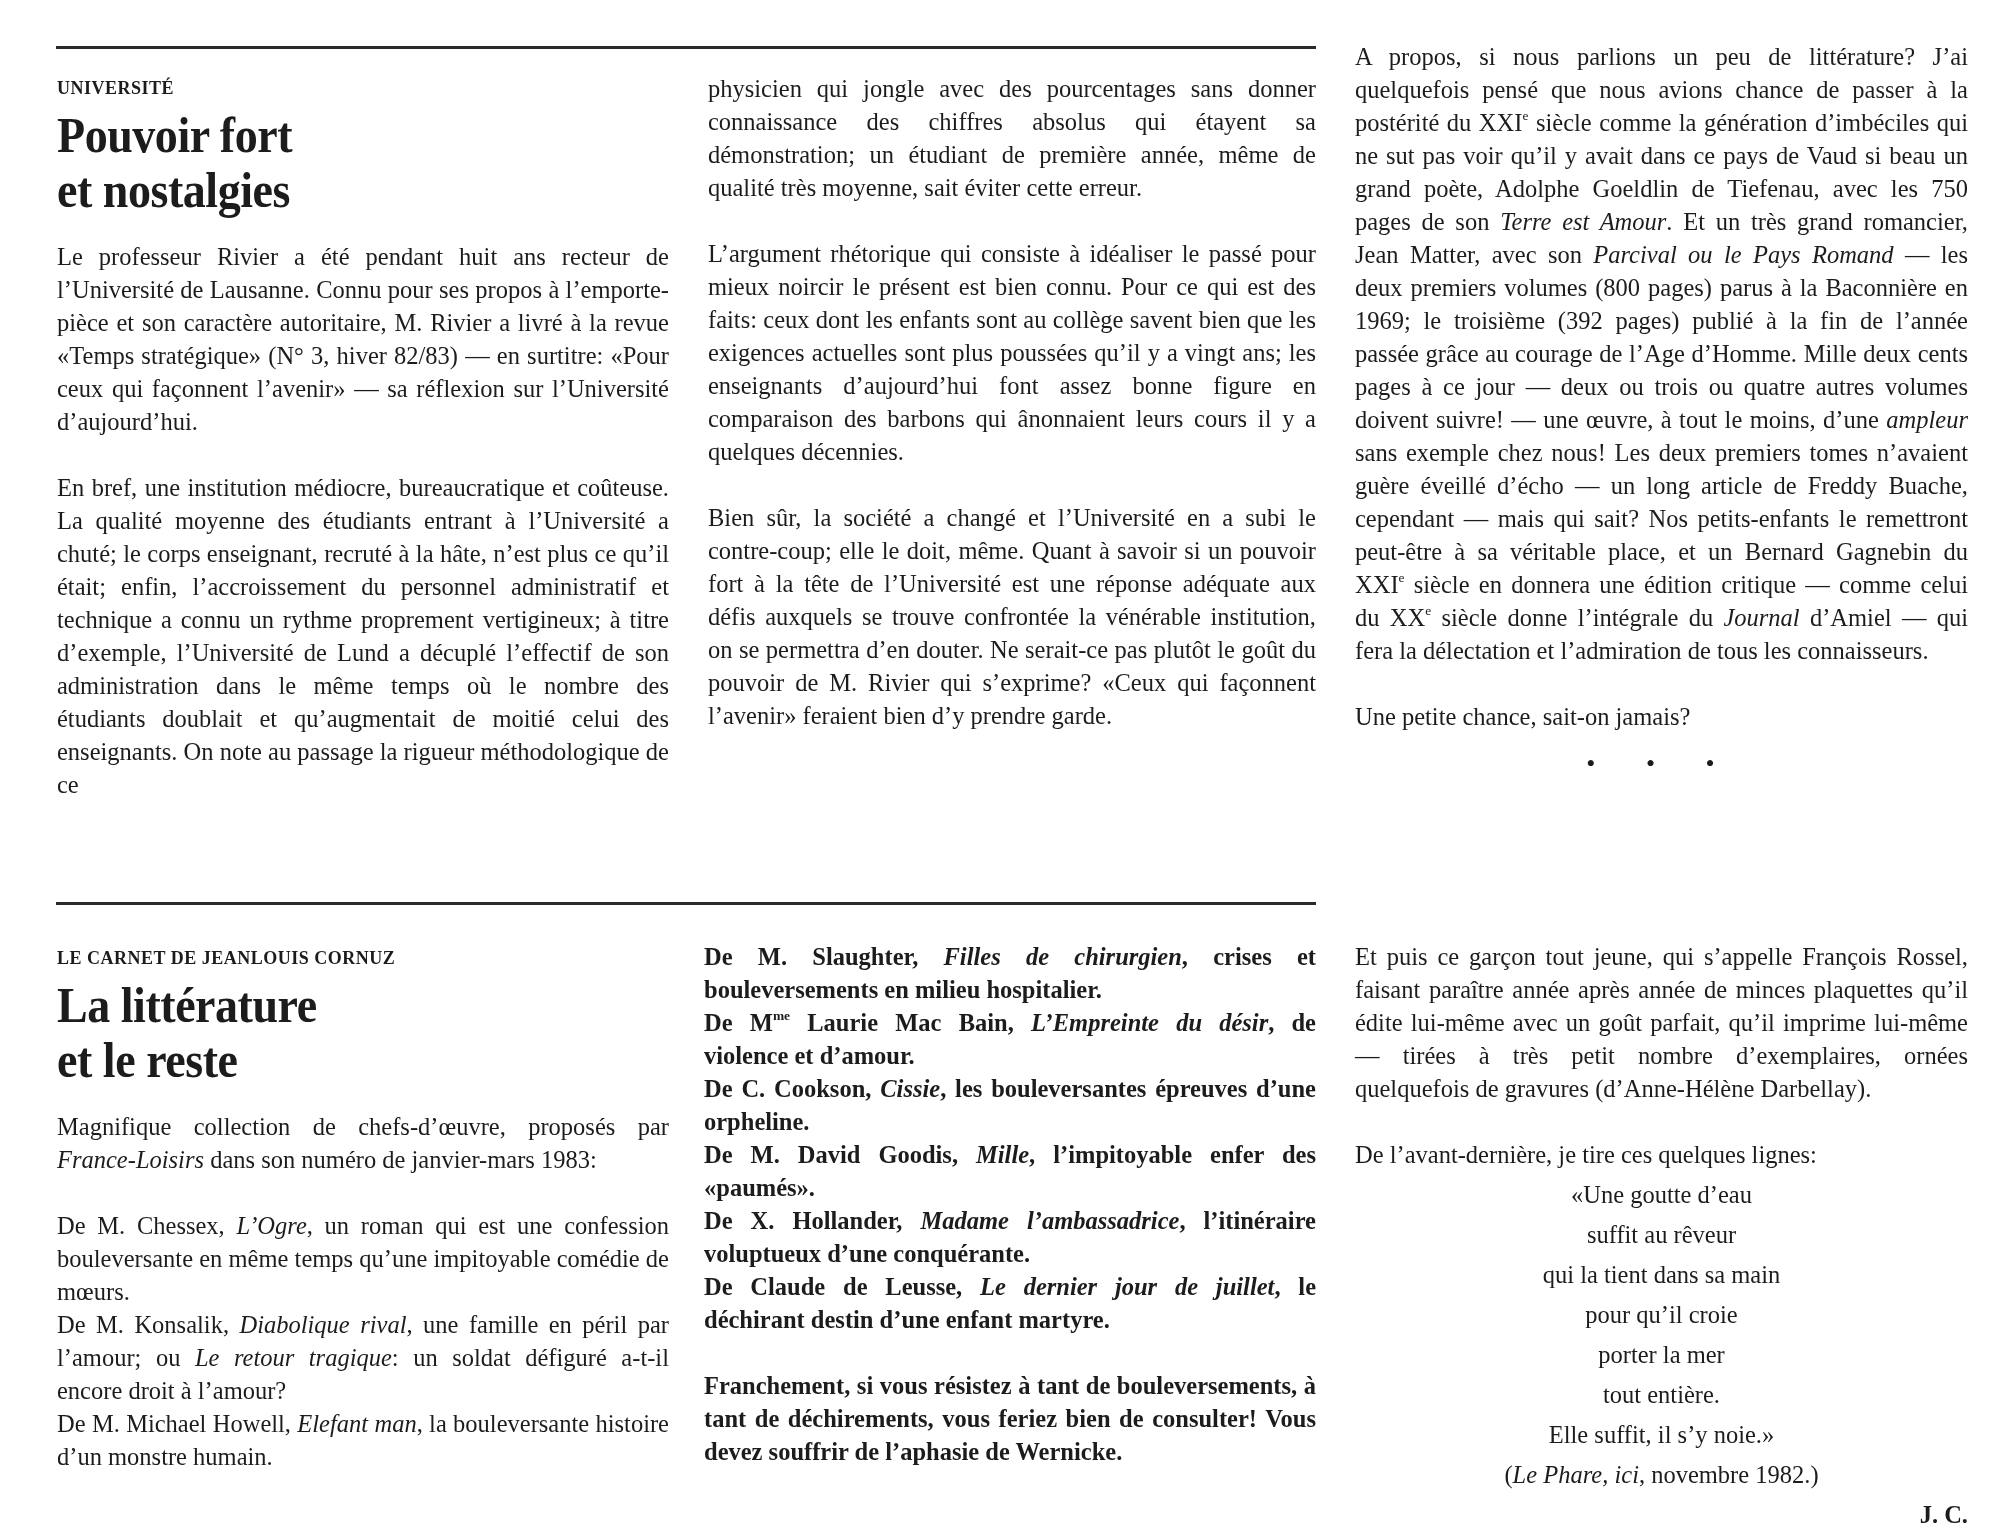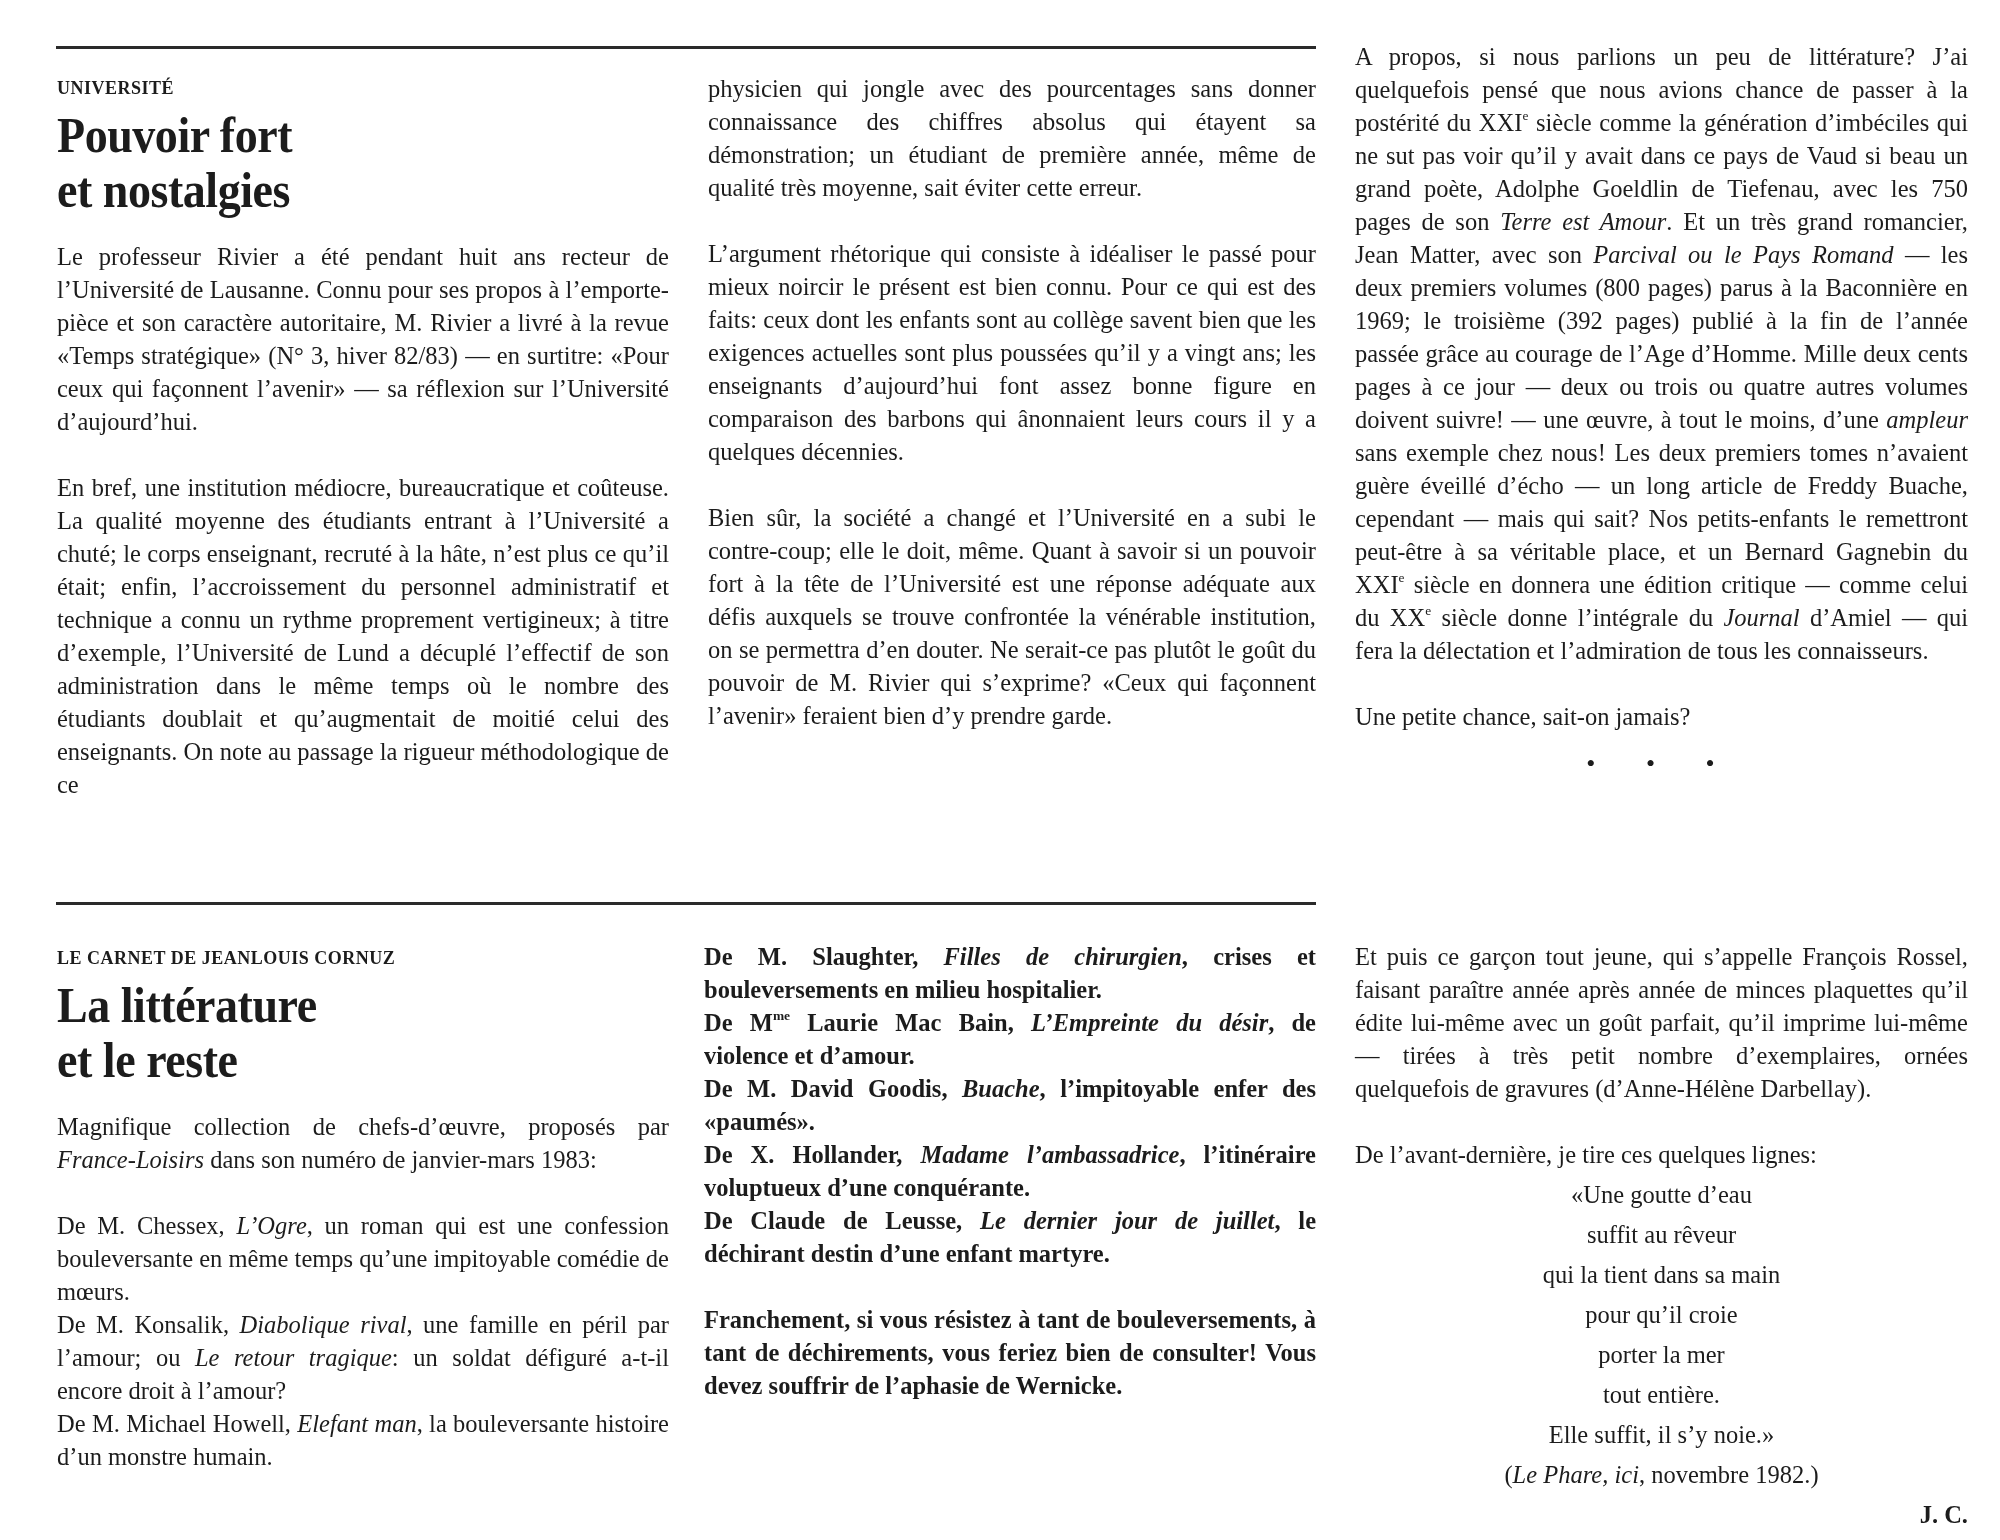--- a/index.html
+++ b/index.html
@@ -96,21 +96,22 @@
   </div>
   <p><span>Magnifique collection de chefs-d’œuvre, proposés par </span><i>France-Loisirs</i><span> dans son numéro de janvier-mars 1983:</span></p>
   <p class="gap entry"><span>De M. Chessex, </span><i>L’Ogre</i><span>, un roman qui est une con­fession bouleversante en même temps qu’une impi­toyable comédie de mœurs.</span></p>
   <p class="entry"><span>De M. Konsalik, </span><i>Diabolique rival</i><span>, une famille en péril par l’amour; ou </span><i>Le retour tragique</i><span>: un soldat défiguré a-t-il encore droit à l’amour?</span></p>
   <p class="entry"><span>De M. Michael Howell, </span><i>Elefant man</i><span>, la boulever­sante histoire d’un monstre humain.</span></p>
 </div>
 
 <div class="col" style="left:704px; top:940px; width:612px;font-weight:bold;">
   <p class="entry"><span>De M. Slaughter, </span><i>Filles de chirurgien</i><span>, crises et bouleversements en milieu hospitalier.</span></p>
   <p class="entry"><span>De M</span><sup>me</sup><span> Laurie Mac Bain, </span><i>L’Empreinte du désir</i><span>, de violence et d’amour.</span></p>
-  <p class="entry"><span>De M. David Goodis, </span><i>Buache</i><span>, l’impitoyable enfer des «paumés».</span></p>
+  <p class="entry"><span>De C. Cookson, </span><i>Cissie</i><span>, les bouleversantes épreu­ves d’une orpheline.</span></p>
+  <p class="entry"><span>De M. David Goodis, </span><i>Mille</i><span>, l’impitoyable enfer des «paumés».</span></p>
   <p class="entry"><span>De X. Hollander, </span><i>Madame l’ambassadrice</i><span>, l’itiné­raire voluptueux d’une conquérante.</span></p>
   <p class="entry"><span>De Claude de Leusse, </span><i>Le dernier jour de juillet</i><span>, le déchirant destin d’une enfant martyre.</span></p>
   <p class="gap">Franchement, si vous résistez à tant de bouleverse­ments, à tant de déchirements, vous feriez bien de consulter! Vous devez souffrir de l’aphasie de Wernicke.</p>
 </div>
 
 <div class="col" style="left:1355px; top:940px; width:613px;">
   <p>Et puis ce garçon tout jeune, qui s’appelle François Rossel, faisant paraître année après année de min­ces plaquettes qu’il édite lui-même avec un goût parfait, qu’il imprime lui-même — tirées à très petit nombre d’exemplaires, ornées quelquefois de gravures (d’Anne-Hélène Darbellay).</p>
   <p class="gap" style="text-align:left;">De l’avant-dernière, je tire ces quelques lignes:</p>
   <div class="poem">
     <p>«Une goutte d’eau</p>

